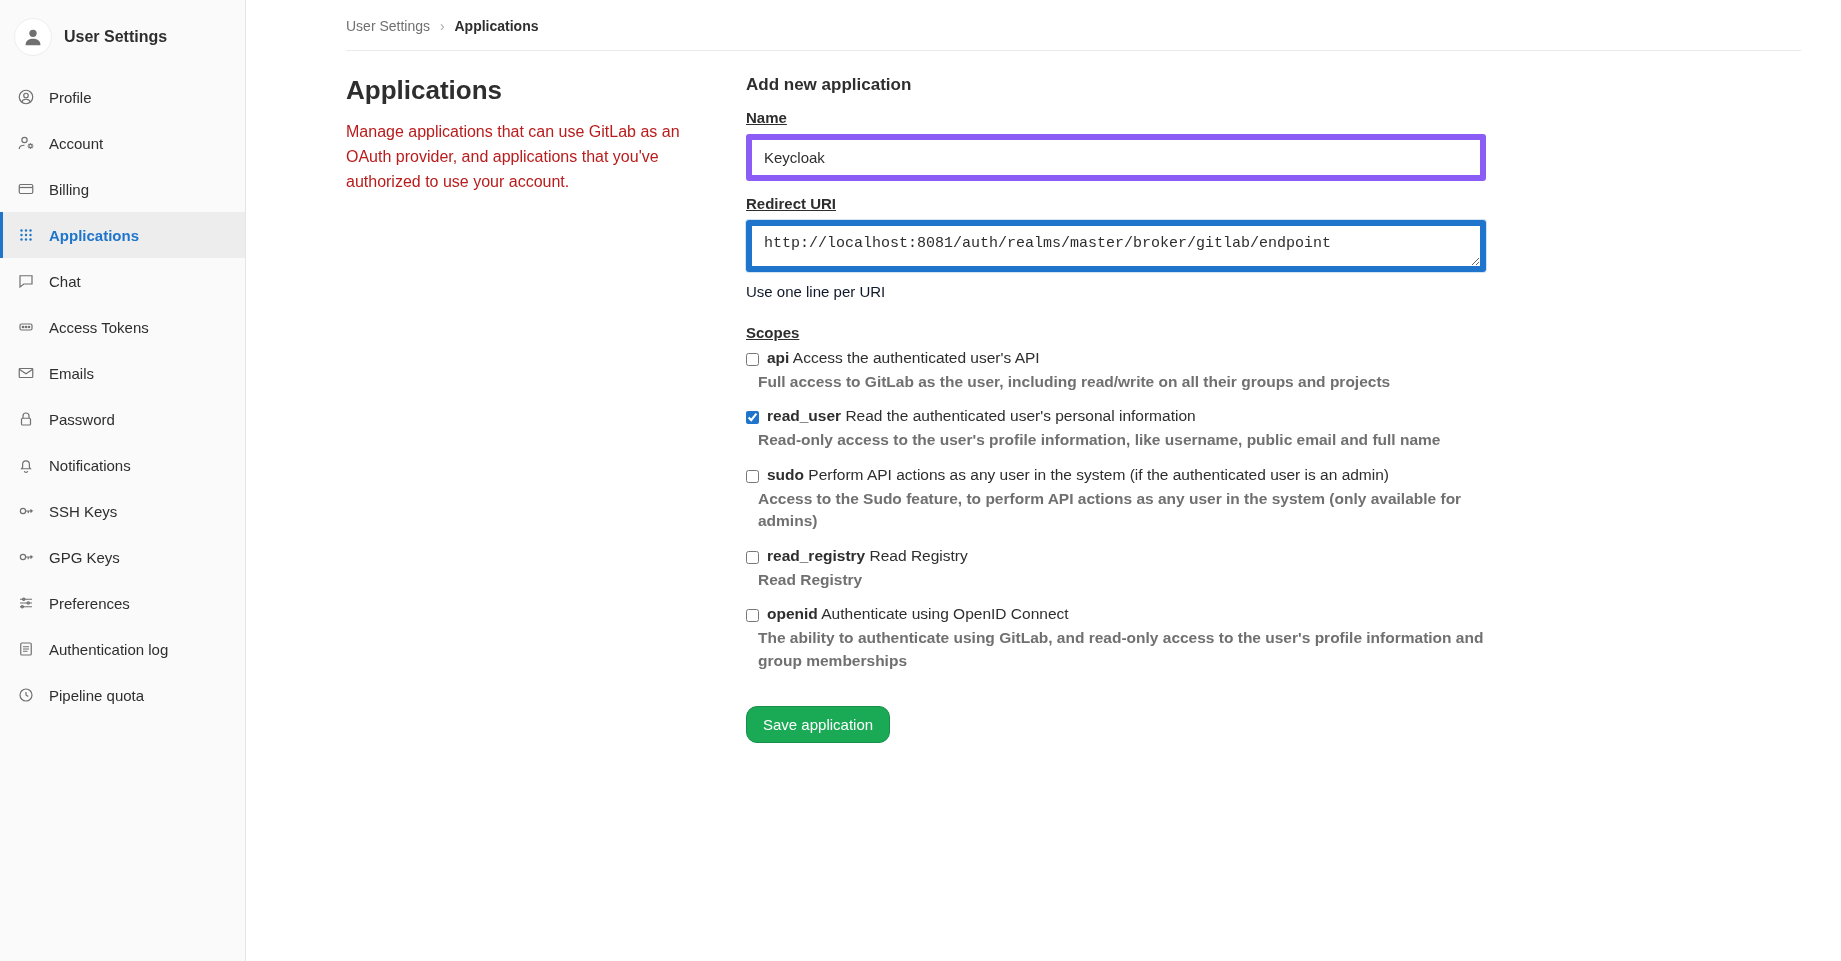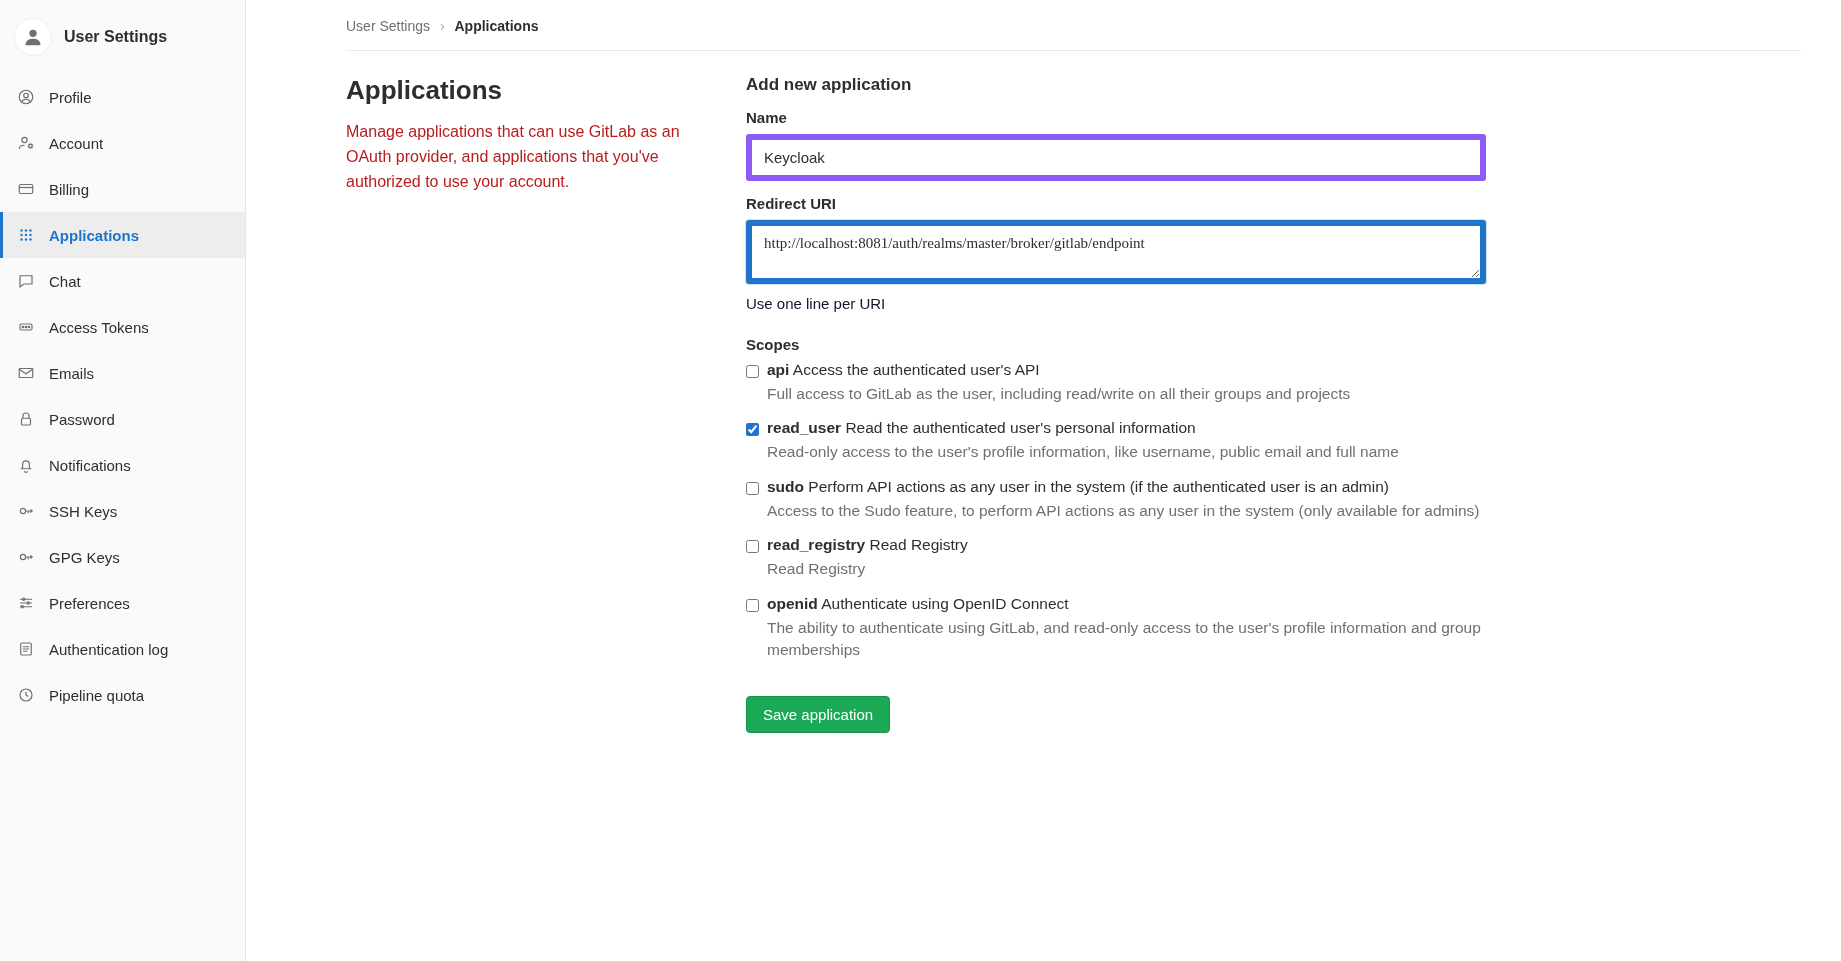--- a/index.html
+++ b/index.html
@@ -72,46 +72,46 @@
     display:flex;
     margin: 24px 40px 0 100px;
     gap: 60px;
   }
   .left-col { width: 340px; flex-shrink:0; }
   .left-col h1 { font-size: 26px; font-weight:600; margin-bottom: 14px; }
   .left-col p { font-size: 16px; line-height:1.55; color:#b91c1c; }
 
   .right-col { flex:1; max-width: 740px; }
   .right-col h2 { font-size:17px; font-weight:600; margin-bottom:14px; }
-  .form-label { font-weight:600; font-size:15px; margin-bottom:8px; margin-top:14px; display:block; }
+  .form-label { font-weight:600; font-size:15px; margin-bottom:8px; margin-top:14px; display:block;text-decoration:underline; }
   .text-input {
     width:100%;
     padding:9px 12px;
     font-size:15px;
     border:6px solid #8b5cf6;
     border-radius:3px;
     color:#2e2e2e;
   }
-  textarea.text-input { height:64px; resize:vertical; font-family:Liberation Serif, serif; border-color:#1f75cb; box-shadow:0 0 0 1px rgba(31,117,203,.2); }
+  textarea.text-input { height:52px; resize:vertical; font-family:Liberation Mono, monospace; border-color:#1f75cb; box-shadow:0 0 0 1px rgba(31,117,203,.2); }
   .helper { color:#0f172a; font-size:15px; margin-top:8px; }
 
   .scopes-wrap { margin-top:24px; }
   .scope-row { margin-bottom:14px; }
   .scope-line1 { display:flex; align-items:flex-start; gap:8px; font-size:15.5px; }
   .scope-line1 input[type=checkbox] { margin-top:4px; width:13px; height:13px; accent-color:#1f75cb; }
   .scope-name { font-weight:600; }
   .scope-short { font-weight:400; }
-  .scope-desc { margin-left:21px; color:#707070; font-size:15.5px; margin-top:4px; line-height:1.45; }
+  .scope-desc { margin-left:12px; color:#707070; font-size:15.5px; margin-top:4px; line-height:1.45;font-weight:bold; }
 
   .save-btn {
     margin-top:20px;
     background:#1aaa55;
     color:#fff;
     border:1px solid #168f48;
-    border-radius:4px;
+    border-radius:11px;
     padding:9px 16px;
     font-size:15px;
     cursor:pointer;
   }
 </style>
 </head>
 <body>
 
 <nav class="sidebar">
   <div class="sidebar-header">

